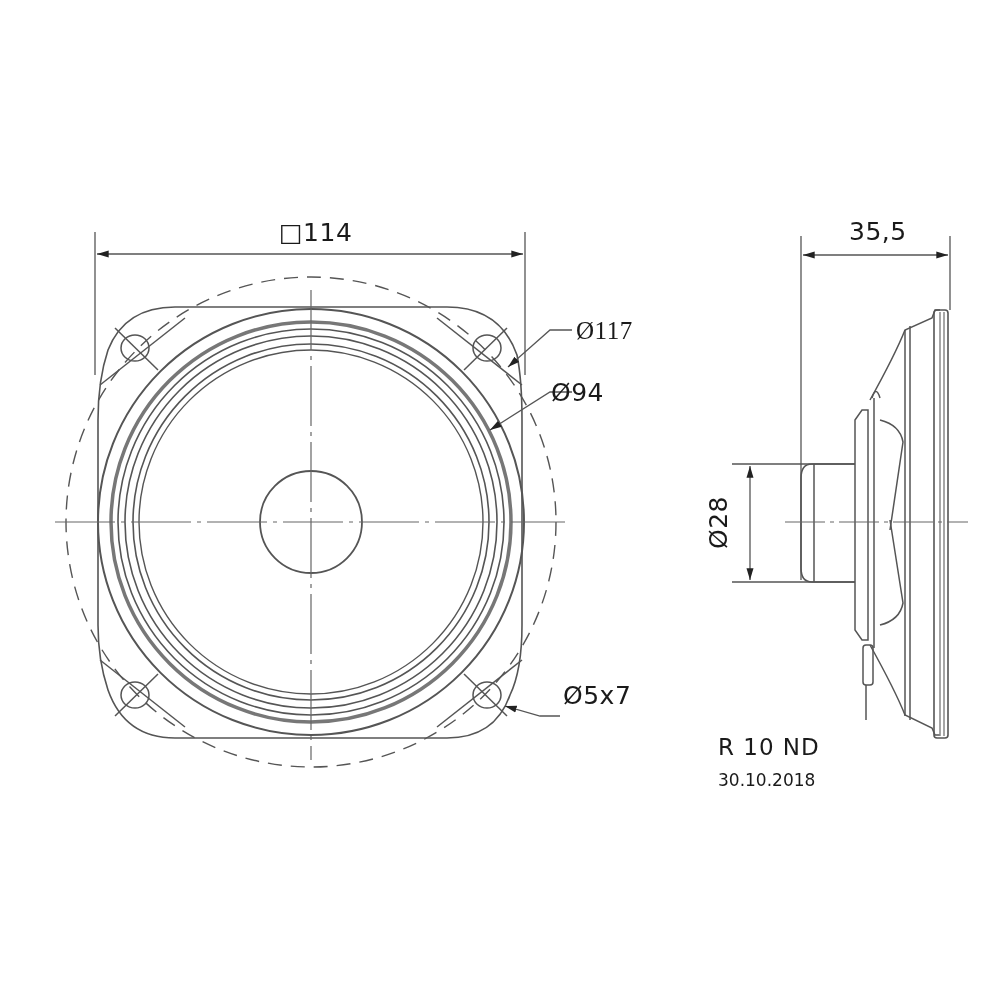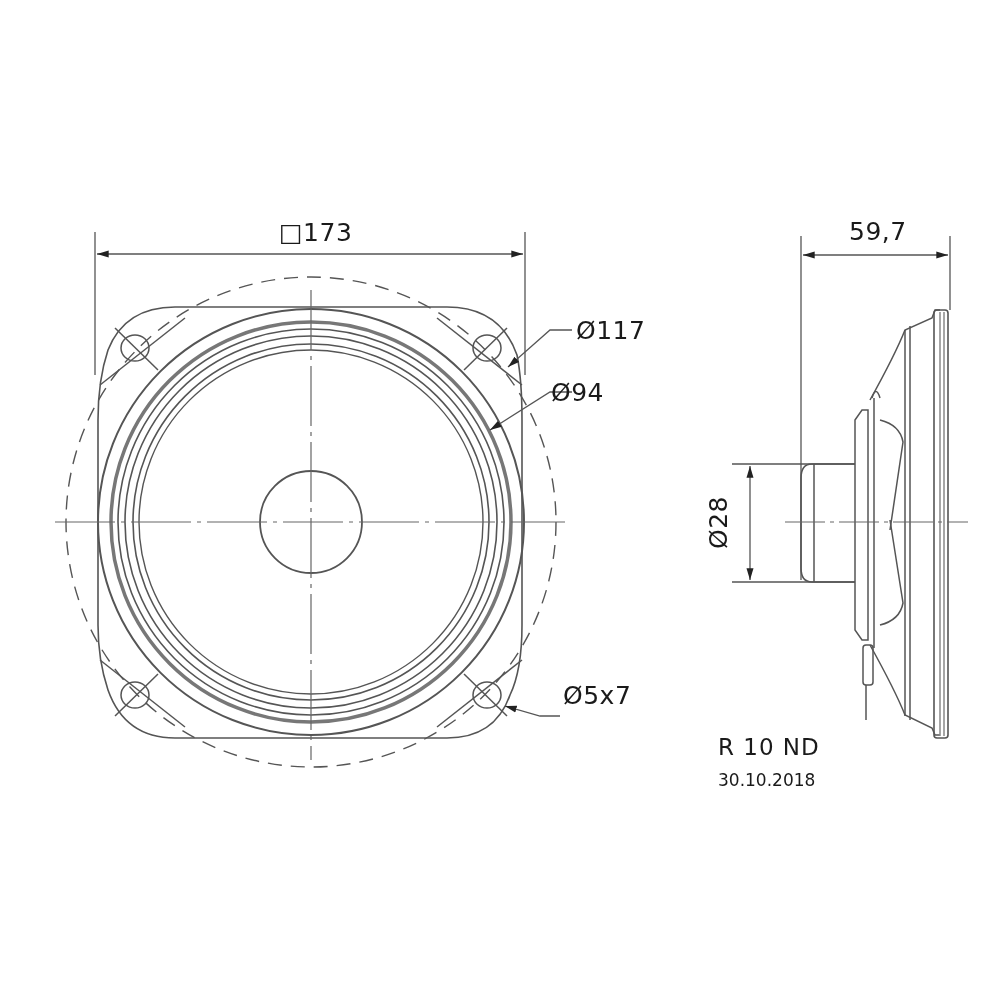--- a/index.html
+++ b/index.html
@@ -104,20 +104,20 @@
     <line x1="940" y1="312" x2="940" y2="736" stroke="#888"></line>
     <line x1="944" y1="312" x2="944" y2="736" stroke="#888"></line>
 
     <rect x="863" y="645" width="10" height="40" rx="3"></rect>
     <line x1="866" y1="685" x2="866" y2="720"></line>
 
     <line x1="785" y1="522" x2="968" y2="522" stroke="#666" stroke-width="1.2" stroke-dasharray="40,5,4,5"></line>
   </g>
 </svg>
 
-<div class="lbl dim" style="left:279px; top:220px;">□173</div>
-<div class="lbl dim" style="left:576px; top:318px;">Ø117</div>
+<div class="lbl dim" style="left:279px; top:220px;">□114</div>
+<div class="lbl dim" style="left:576px; top:318px;font-family:Liberation Serif, serif;">Ø117</div>
 <div class="lbl dim" style="left:551px; top:380px;">Ø94</div>
 <div class="lbl dim" style="left:563px; top:683px;">Ø5x7</div>
-<div class="lbl dim" style="left:849px; top:219px;">59,7</div>
+<div class="lbl dim" style="left:849px; top:219px;">35,5</div>
 <div class="lbl dim" style="left:692px; top:510px; transform: rotate(-90deg); transform-origin: center;">Ø28</div>
 <div class="lbl model" style="left:718px; top:736px;">R 10 ND</div>
 <div class="lbl date" style="left:718px; top:772px;text-align:right;">30.10.2018</div>
 
 </body></html>

